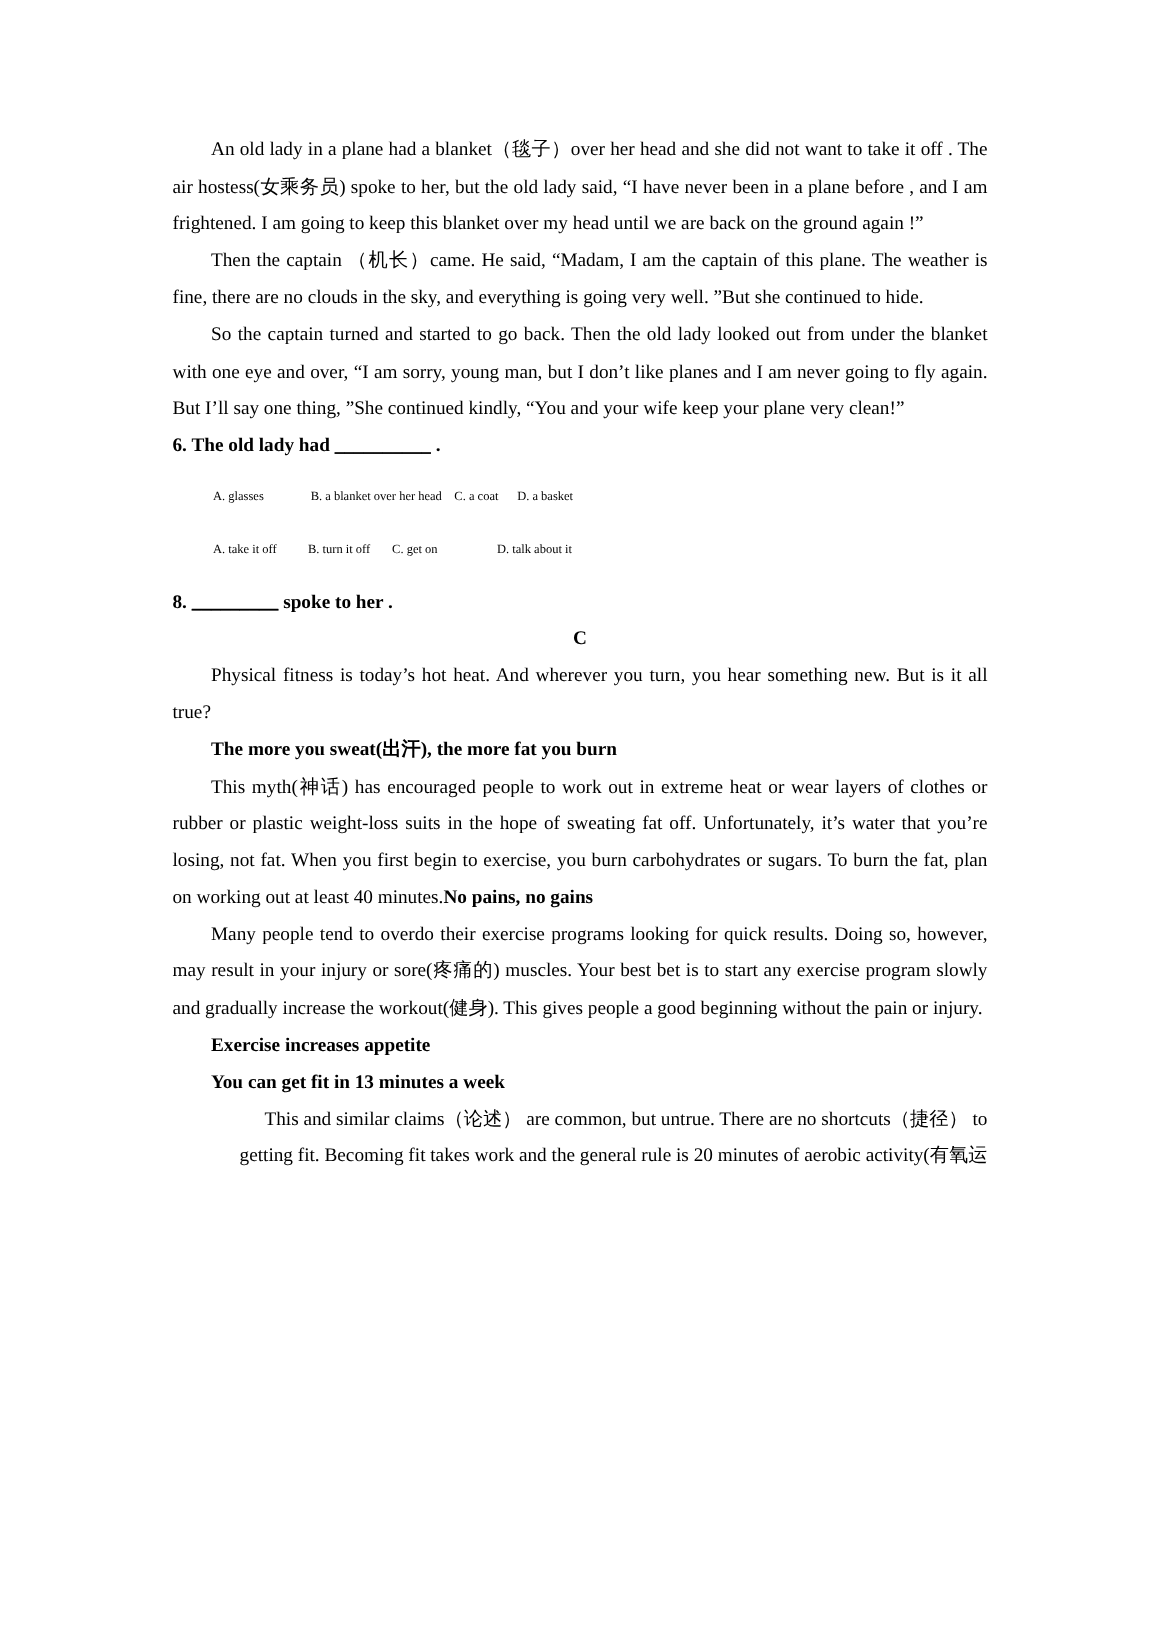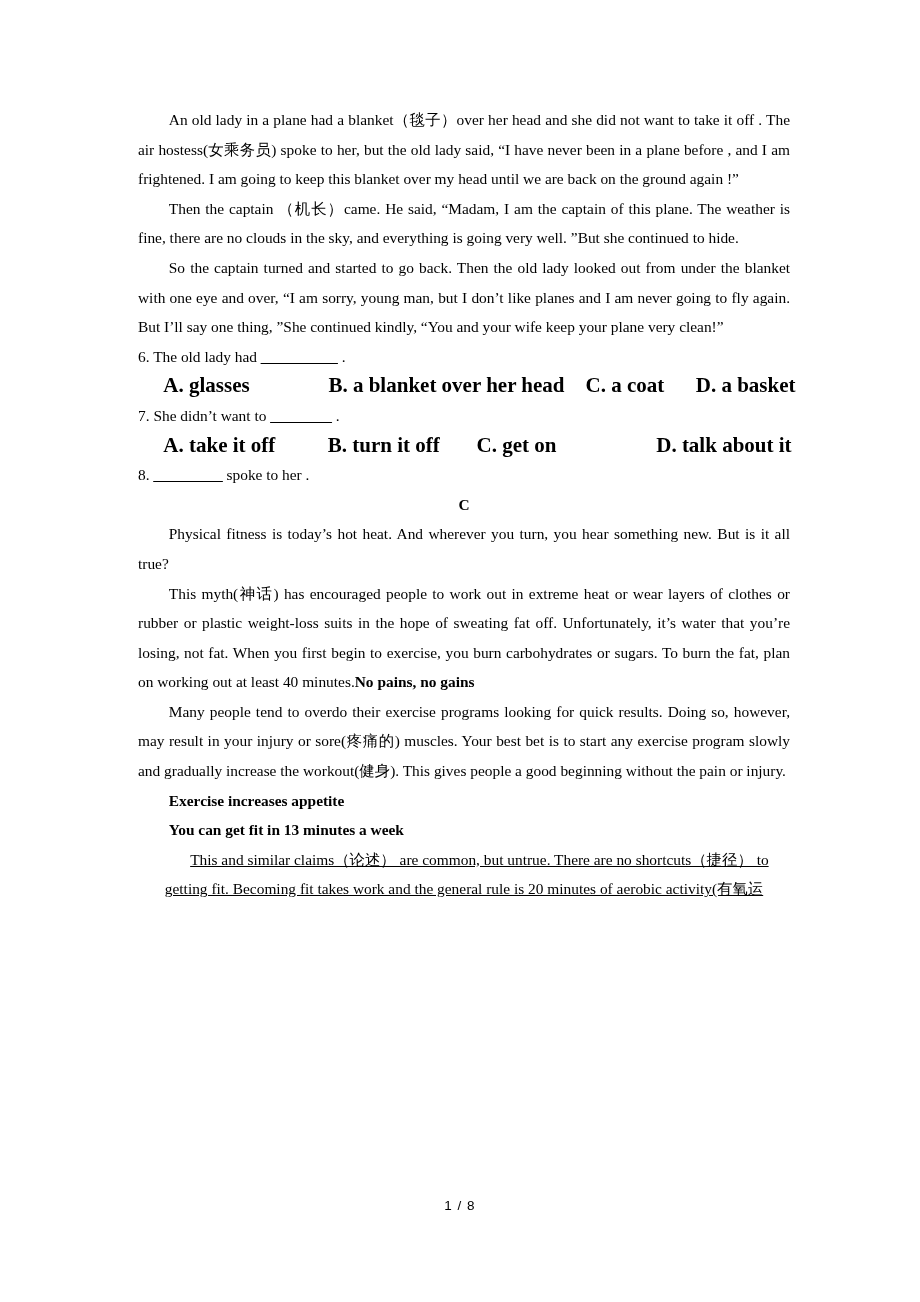--- a/index.html
+++ b/index.html
@@ -34,38 +34,37 @@
     margin: 0;
     font-size: 15.4px;
     line-height: 29.6px;
     text-align: justify;
     text-justify: inter-word;
   }
   p.indent {
     text-indent: 2em;
   }
   p.left {
-    text-align: center;
-    text-decoration: underline;
+    text-align: right;
   }
   .question {
     margin: 0;
     font-size: 15.4px;
     line-height: 29.6px;
     text-align: left;
     text-indent: 0;
+    font-weight: bold;
   }
   .options {
-    margin: 0;
-    font-size: 21px;
+    margin: 12px;
+    font-size: 10px;
     line-height: 29.6px;
     text-align: left;
     padding-left: 16px;
     white-space: pre;
-    font-weight: bold;
   }
   .blank {
     text-decoration: underline;
     letter-spacing: 0;
   }
   .section-label {
     margin: 0;
     font-size: 15.4px;
     line-height: 29.6px;
     font-weight: bold;
@@ -102,34 +101,33 @@
 <div class="page">
   <div class="content">
 
     <p class="indent">An old lady in a plane had a blanket（毯子）over her head and she did not want to take it off . The air hostess(女乘务员) spoke to her, but the old lady said, “I have never been in a plane before , and I am frightened. I am going to keep this blanket over my head until we are back on the ground again !”</p>
     <p class="indent">Then the captain （机长）came. He said, “Madam, I am the captain of this plane. The weather is fine, there are no clouds in the sky, and everything is going very well. ”But she continued to hide.</p>
     <p class="indent">So the captain turned and started to go back. Then the old lady looked out from under the blanket with one eye and over, “I am sorry, young man, but I don’t like planes and I am never going to fly again. But I’ll say one thing, ”She continued kindly, “You and your wife keep your plane very clean!”</p>
 
     <div class="question"><span>6.</span> <span>The old lady had </span><span class="blank">__________</span><span> .</span></div>
     <div class="options">  A. glasses               B. a blanket over her head    C. a coat      D. a basket</div>
 
-    <div class="question"><span>7.</span> <span>She didn’t want to </span><span class="blank">________</span><span> .</span></div>
     <div class="options">  A. take it off          B. turn it off       C. get on                   D. talk about it</div>
 
     <div class="question"><span>8.</span><span> </span><span class="blank">_________</span><span>  spoke to her .</span></div>
 
     <div class="section-label">C</div>
 
     <p class="indent">Physical fitness is today’s hot heat. And wherever you turn, you hear something new. But is it all true?</p>
 
+    <div class="subhead">The more you sweat(出汗), the more fat you burn</div>
     <p class="indent"><span>This myth(神话) has encouraged people to work out in extreme heat or wear layers of clothes or rubber or plastic weight-loss suits in the hope of sweating fat off. Unfortunately, it’s water that you’re losing, not fat. When you first begin to exercise, you burn carbohydrates or sugars. To burn the fat, plan on working out at least 40 minutes.</span><b class="inline-bold">No pains, no gains</b></p>
 
     <p class="indent">Many people tend to overdo their exercise programs looking for quick results. Doing so, however, may result in your injury or sore(疼痛的) muscles. Your best bet is to start any exercise program slowly and gradually increase the workout(健身). This gives people a good beginning without the pain or injury.</p>
 
     <div class="subhead">Exercise increases appetite</div>
 
     <div class="subhead">You can get fit in 13 minutes a week</div>
     <p class="indent left">This and similar claims（论述）  are common, but untrue. There are no shortcuts（捷径） to getting fit. Becoming fit takes work and the general rule is 20 minutes of aerobic activity(有氧运</p>
 
   </div>
 
-  <div class="footer">1 / 8</div>
 </div>
 
 </body></html>

